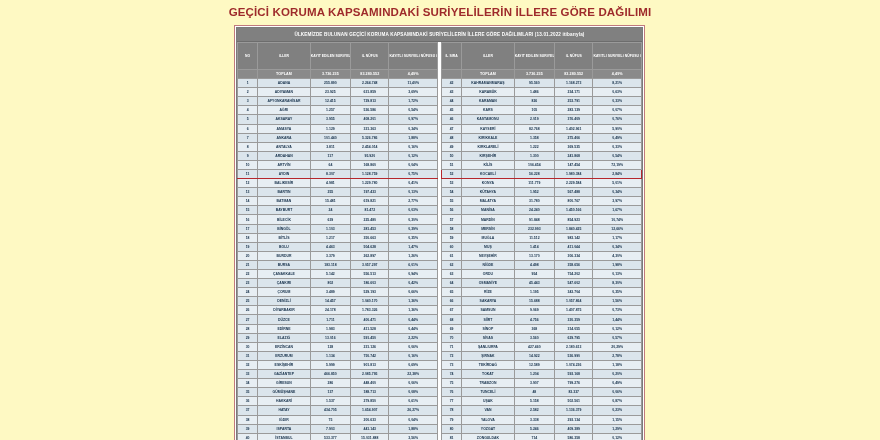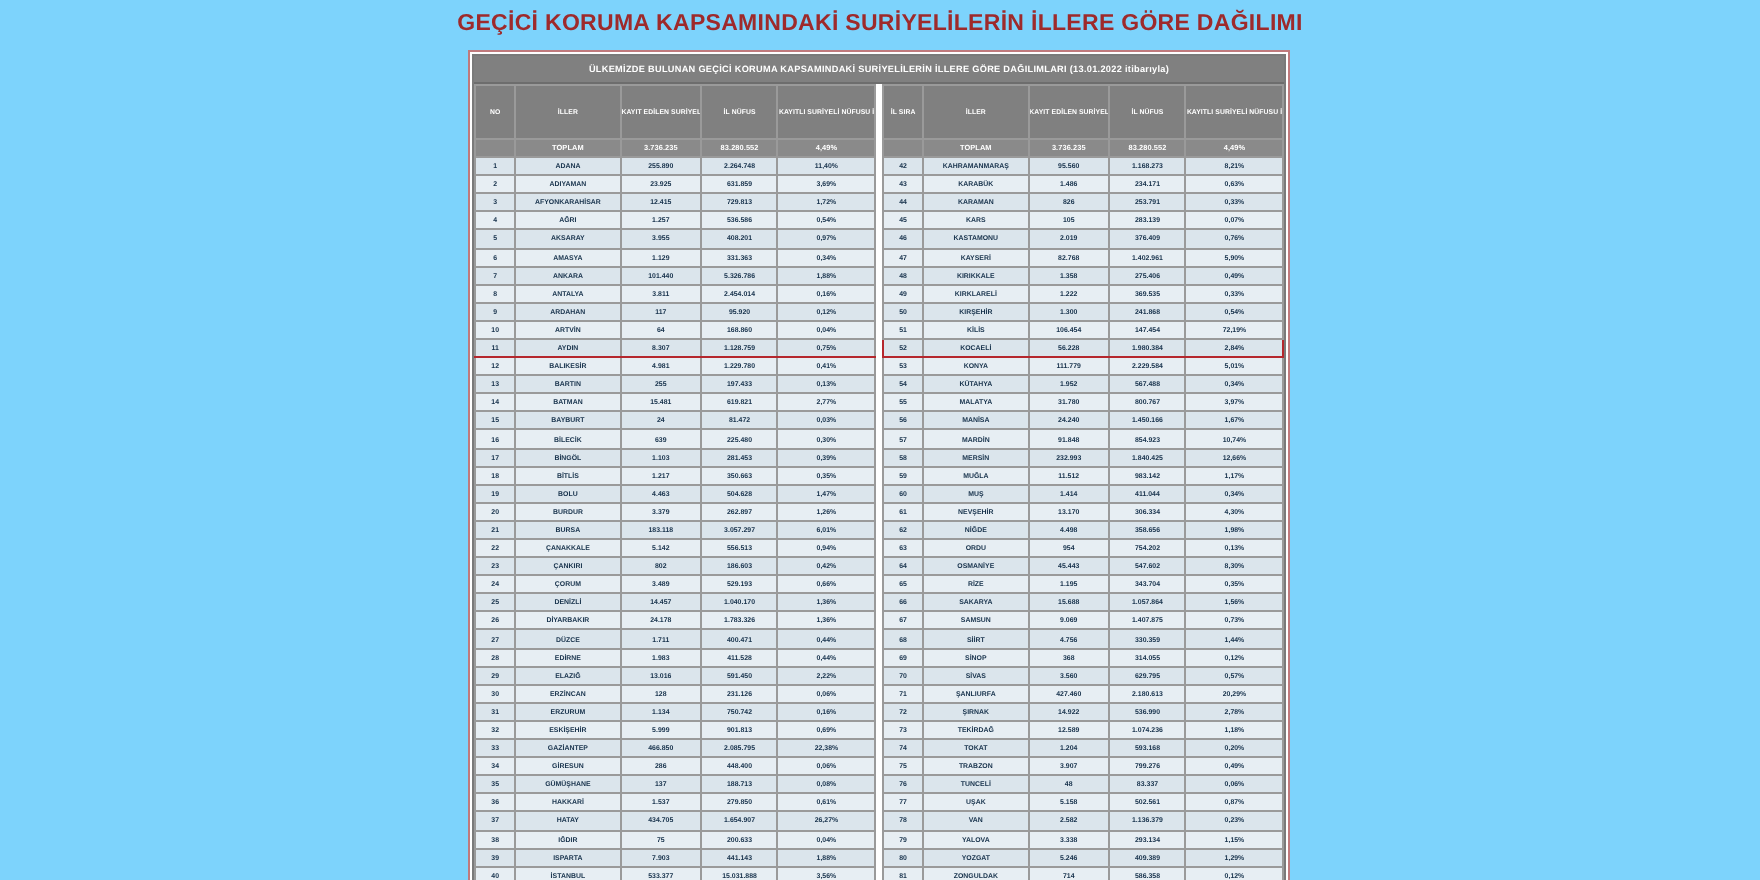--- a/index.html
+++ b/index.html
@@ -9,21 +9,21 @@
     width: 880px;
     height: 440px;
     overflow: hidden;
     font-family: "Liberation Sans", sans-serif;
   }
 
   #page {
     position: relative;
     width: 880px;
     height: 440px;
-    background: #7dd3fc;
+    background: #fef9c3;
   }
 
   
   #doc-title {
     position: absolute;
     left: 0;
     top: 6px;
     width: 880px;
     text-align: center;
     font-size: 11.5px;

